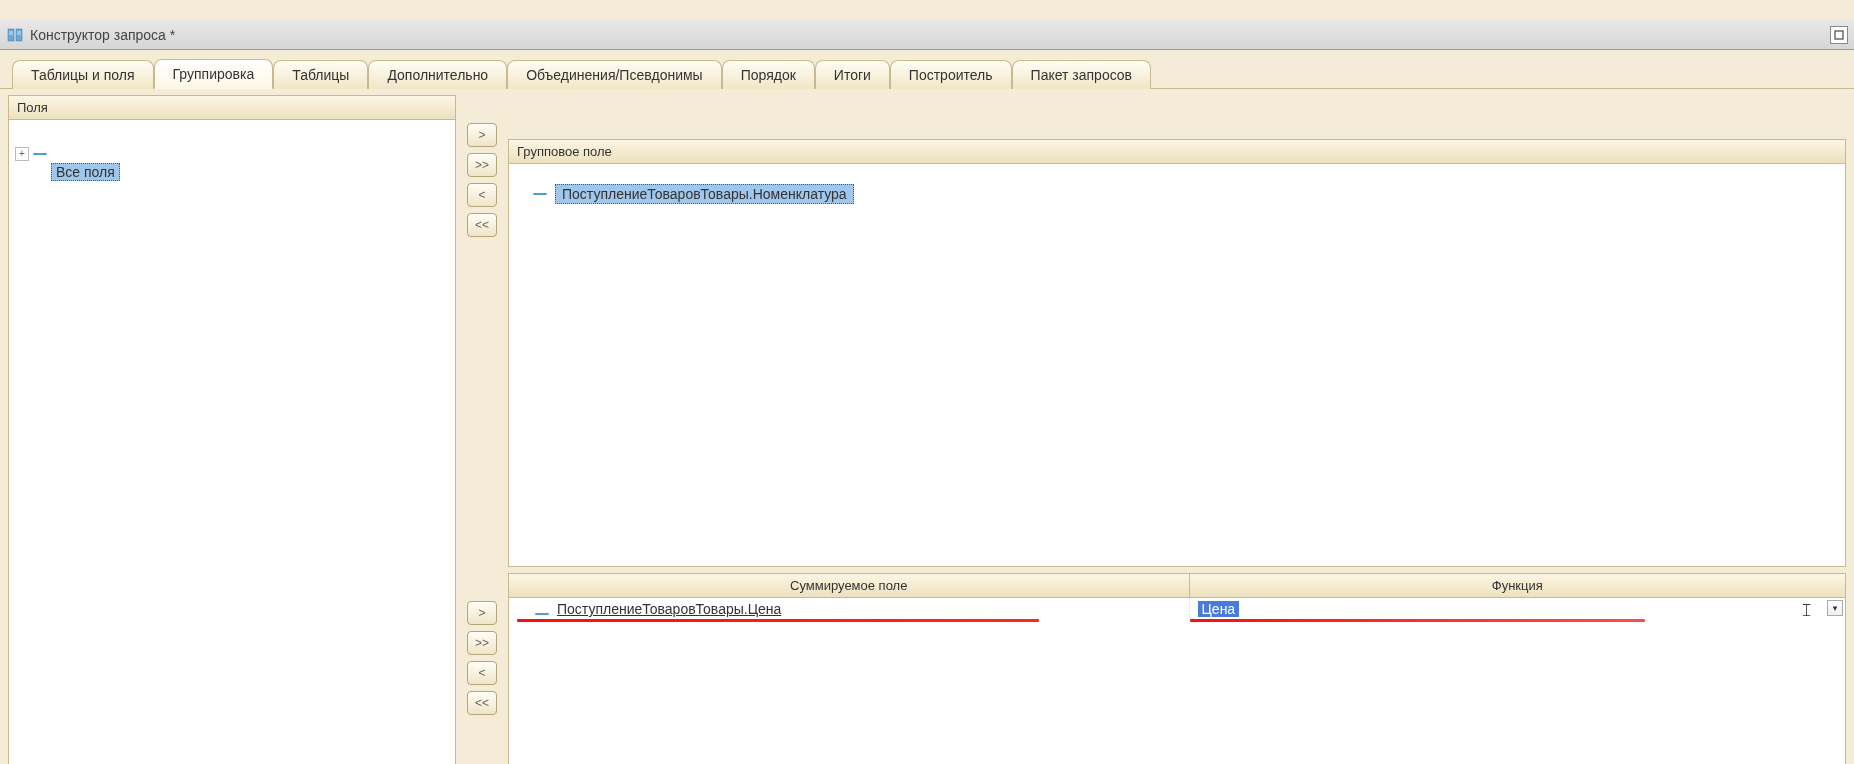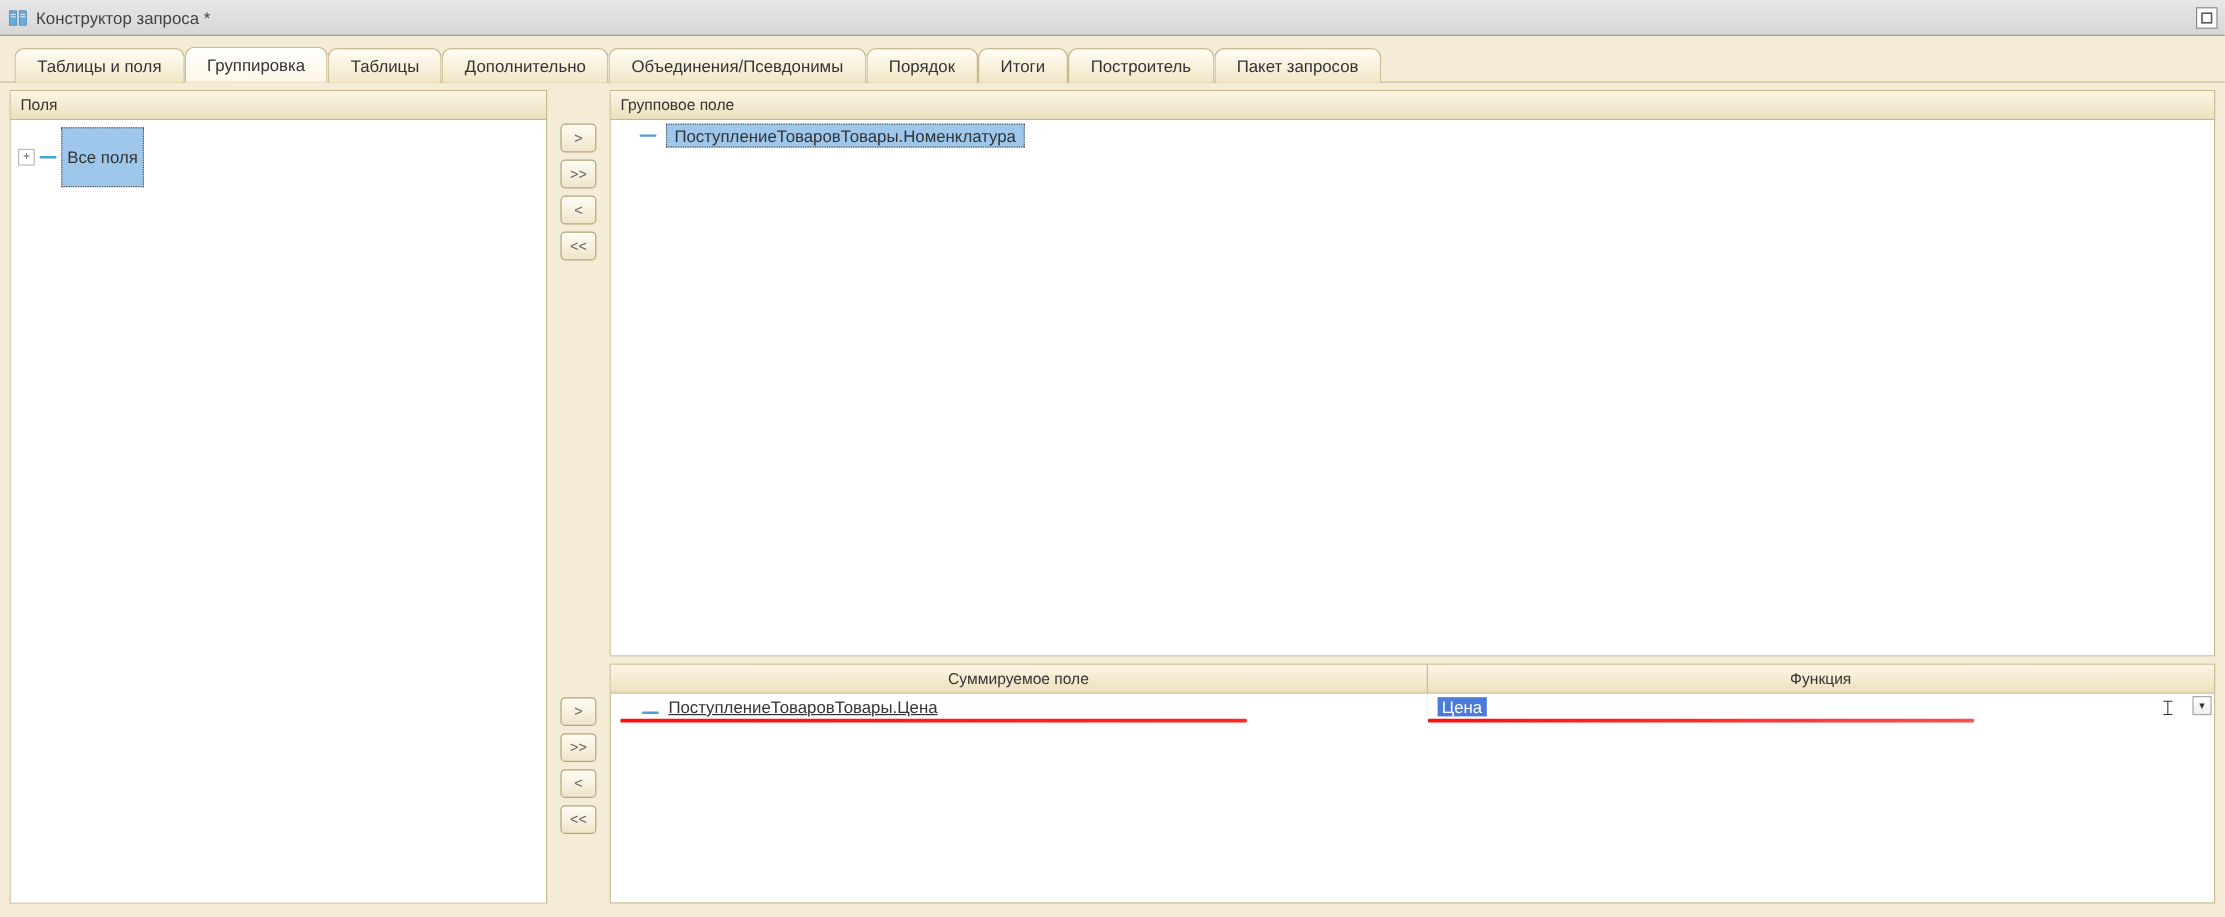--- a/index.html
+++ b/index.html
@@ -15,20 +15,21 @@
 
   
   .titlebar {
     height: 30px;
     background: linear-gradient(to bottom, #e8e8e8, #d6d6d6);
     border-bottom: 1px solid #999;
     display: flex;
     align-items: center;
     padding: 0 6px;
     position: relative;
+    margin-top: 20px;
   }
   .titlebar .app-icon {
     width: 18px;
     height: 18px;
     margin-right: 6px;
     display: inline-flex;
     align-items: center;
     justify-content: center;
   }
   .titlebar .title-text {
@@ -135,21 +136,22 @@
     width: 14px; height: 2px;
     background: #4aa0d8;
     border-radius: 1px;
   }
   .tree-label {
     font-size: 14px;
   }
   .tree-label.selected {
     background: #9ec7eb;
     border: 1px dotted #555;
-    padding: 16px 4px;
+    padding: 0 4px;
+    margin-top: 37px;
   }
 
   
   .btn-col {
     display: flex;
     flex-direction: column;
     gap: 6px;
     padding-top: 28px;
     width: 40px;
     align-items: center;
@@ -176,33 +178,33 @@
     flex-direction: column;
     gap: 6px;
   }
 
   .group-panel, .sum-panel {
     border: 1px solid #c9b98e;
     background: #fff;
     display: flex;
     flex-direction: column;
   }
-  .group-panel { flex: 1; }
+  .group-panel { flex: 1; margin-top: 44px; }
   .sum-panel { height: 200px; }
 
   .panel-body {
     flex: 1;
     background: #fff;
   }
 
   .group-item-row {
     display: flex;
     align-items: center;
     gap: 8px;
-    padding: 3px 24px;
+    padding: 20px 24px;
   }
   .group-item-label {
     background: #9ec7eb;
     padding: 1px 6px;
     font-size: 14px;
     border: 1px dotted #555;
   }
 
   
   .sum-table {

